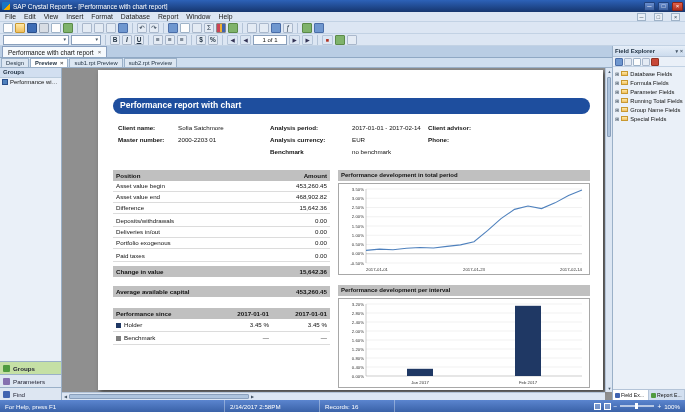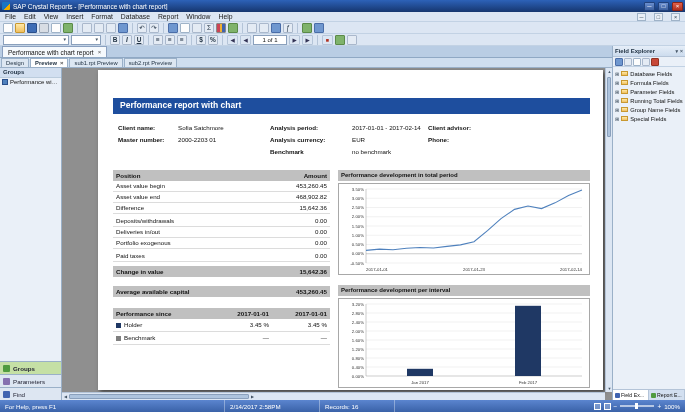--- a/index.html
+++ b/index.html
@@ -78,21 +78,21 @@
   .page { position:absolute; left:36px; top:2px; width:505px; height:320px; background:#fff; box-shadow:2px 2px 4px rgba(0,0,0,.55); }
   .vscroll { position:absolute; right:0; top:0; width:7px; bottom:8px; background:#dce6f3; border-left:1px solid #b4c4d8; }
   .hscroll { position:absolute; left:0; right:7px; bottom:0; height:8px; background:#dce6f3; border-top:1px solid #b4c4d8; display:flex; align-items:center; }
   .scrollbtn { font-size:4px; color:#456; width:7px; height:7px; display:flex; align-items:center; justify-content:center; flex:none; }
   .vthumb { position:absolute; left:1px; right:1px; top:9px; height:60px; background:#aec4de; border:1px solid #8aa0bc; border-radius:1px; }
   .hthumb { width:180px; height:5px; background:#aec4de; border:1px solid #8aa0bc; border-radius:1px; }
 
   
   .page * { line-height:1.15; }
   .r-title { position:absolute; left:15px; top:28px; width:477px; height:16px; background:#1e4e9e; color:#fff;
-    font-size:8.5px; font-weight:bold; display:flex; align-items:center; padding-left:7px; }
+    font-size:8.5px; font-weight:bold; display:flex; align-items:center; padding-left:7px;border-radius:8px; }
   .info-cell { position:absolute; font-size:6.2px; white-space:nowrap; }
   .info-label { font-weight:bold; }
   .gray-bar { background:#c0c0c0; font-weight:bold; font-size:6.2px; display:flex; justify-content:space-between;
     align-items:center; padding:0 3px; }
   .left-col { position:absolute; left:15px; top:100px; width:217px; }
   .pos-header { height:11px; }
   .pos-row { height:11px; display:flex; justify-content:space-between; align-items:center; padding:0 3px;
     border-bottom:1px solid #dcdcdc; font-size:6.2px; }
   .pos-row.gap { margin-top:2px; }
   .pos-total { height:11px; margin-top:4px; }

